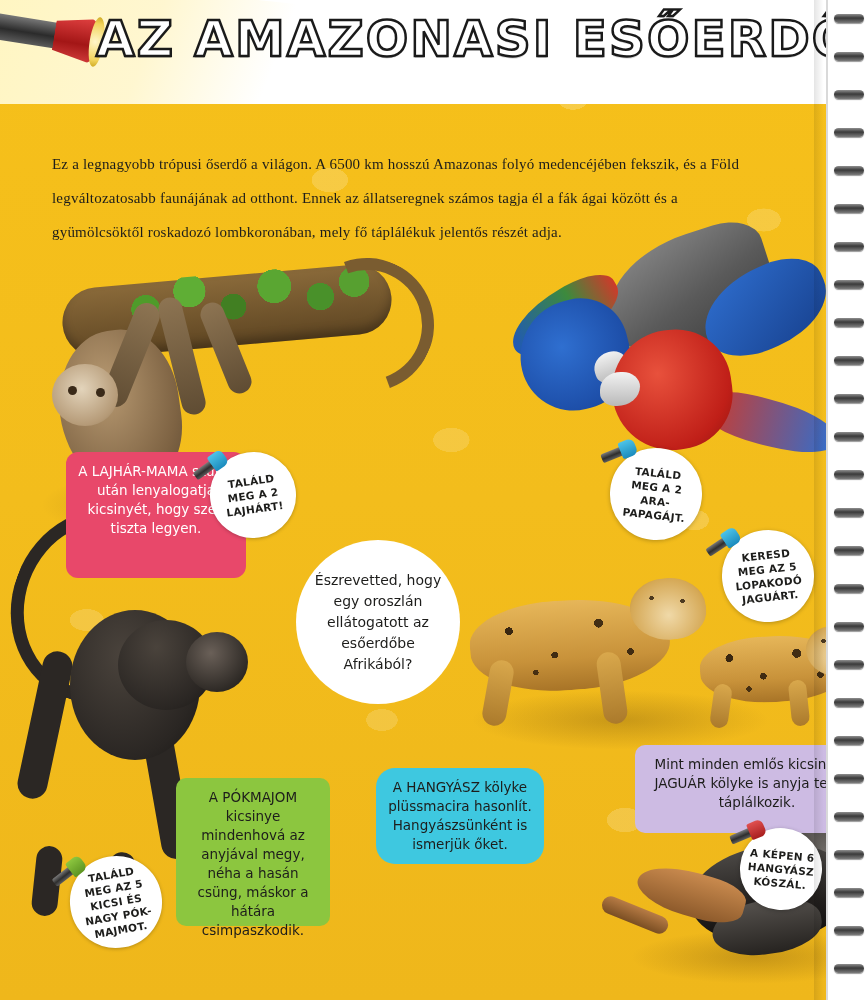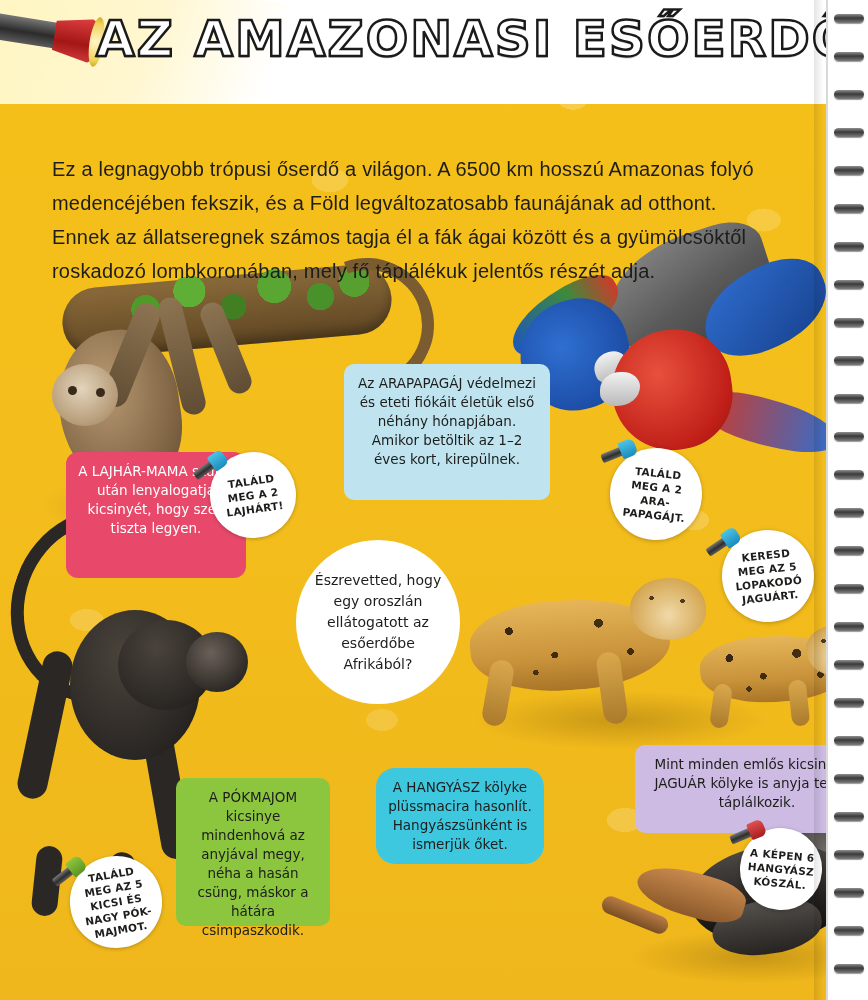--- a/index.html
+++ b/index.html
@@ -107,22 +107,22 @@
     -webkit-text-stroke: 2.5px #1a1a1a;
     text-shadow: 0 2px 0 rgba(0,0,0,0.18);
     white-space: nowrap;
   }
 
   
   .intro {
     position: absolute;
     left: 52px; top: 132px;
     width: 720px;
-    font-family: Liberation Sans, sans-serif;
-    font-size: 20px;
+    font-family: Liberation Serif, serif;
+    font-size: 15px;
     line-height: 34px;
     color: #1d1d1b;
     letter-spacing: .2px;
   }
 
   
   .callout {
     position: absolute;
     border-radius: 10px;
     padding: 10px 12px;
@@ -450,21 +450,20 @@
       <div class="head"></div>
       <div class="lens"></div>
     </div>
     <h1 class="title">AZ AMAZONASI ESŐERDŐ</h1>
   </div>
 
   <p class="intro">Ez a legnagyobb trópusi őserdő a világon. A 6500 km hosszú Amazonas folyó medencéjében fekszik, és a Föld legváltozatosabb faunájának ad otthont. Ennek az állatseregnek számos tagja él a fák ágai között és a gyümölcsöktől roskadozó lombkoronában, mely fő táplálékuk jelentős részét adja.</p>
 
   <div class="callout c-pink" style="left:66px;top:452px;width:180px;height:126px;border-radius:12px;">A LAJHÁR-MAMA szülés után lenyalogatja kicsinyét, hogy szép tiszta legyen.</div>
 
-  <div class="callout c-blue" style="left:344px;top:364px;width:206px;height:136px;">Az ARAPAPAGÁJ védelmezi és eteti fiókáit életük első néhány hónapjában. Amikor betöltik az 1–2 éves kort, kirepülnek.</div>
 
   <div class="callout c-white-circle" style="left:296px;top:540px;width:164px;height:164px;display:flex;align-items:center;justify-content:center;">Észrevetted, hogy egy oroszlán ellátogatott az esőerdőbe Afrikából?</div>
 
   <div class="callout c-lilac" style="left:588px;top:745px;width:244px;height:88px;margin-left:47px;">Mint minden emlős kicsinye, a JAGUÁR kölyke is anyja tejével táplálkozik.</div>
 
   <div class="callout c-green" style="left:176px;top:778px;width:154px;height:148px;">A PÓKMAJOM kicsinye mindenhová az anyjával megy, néha a hasán csüng, máskor a hátára csimpaszkodik.</div>
 
   <div class="callout c-cyan" style="left:376px;top:768px;width:168px;height:96px;">A HANGYÁSZ kölyke plüssmacira hasonlít. Hangyászsünként is ismerjük őket.</div>
 
   <div class="badge" style="left:210px;top:452px;width:86px;height:86px;transform:rotate(-8deg);">

